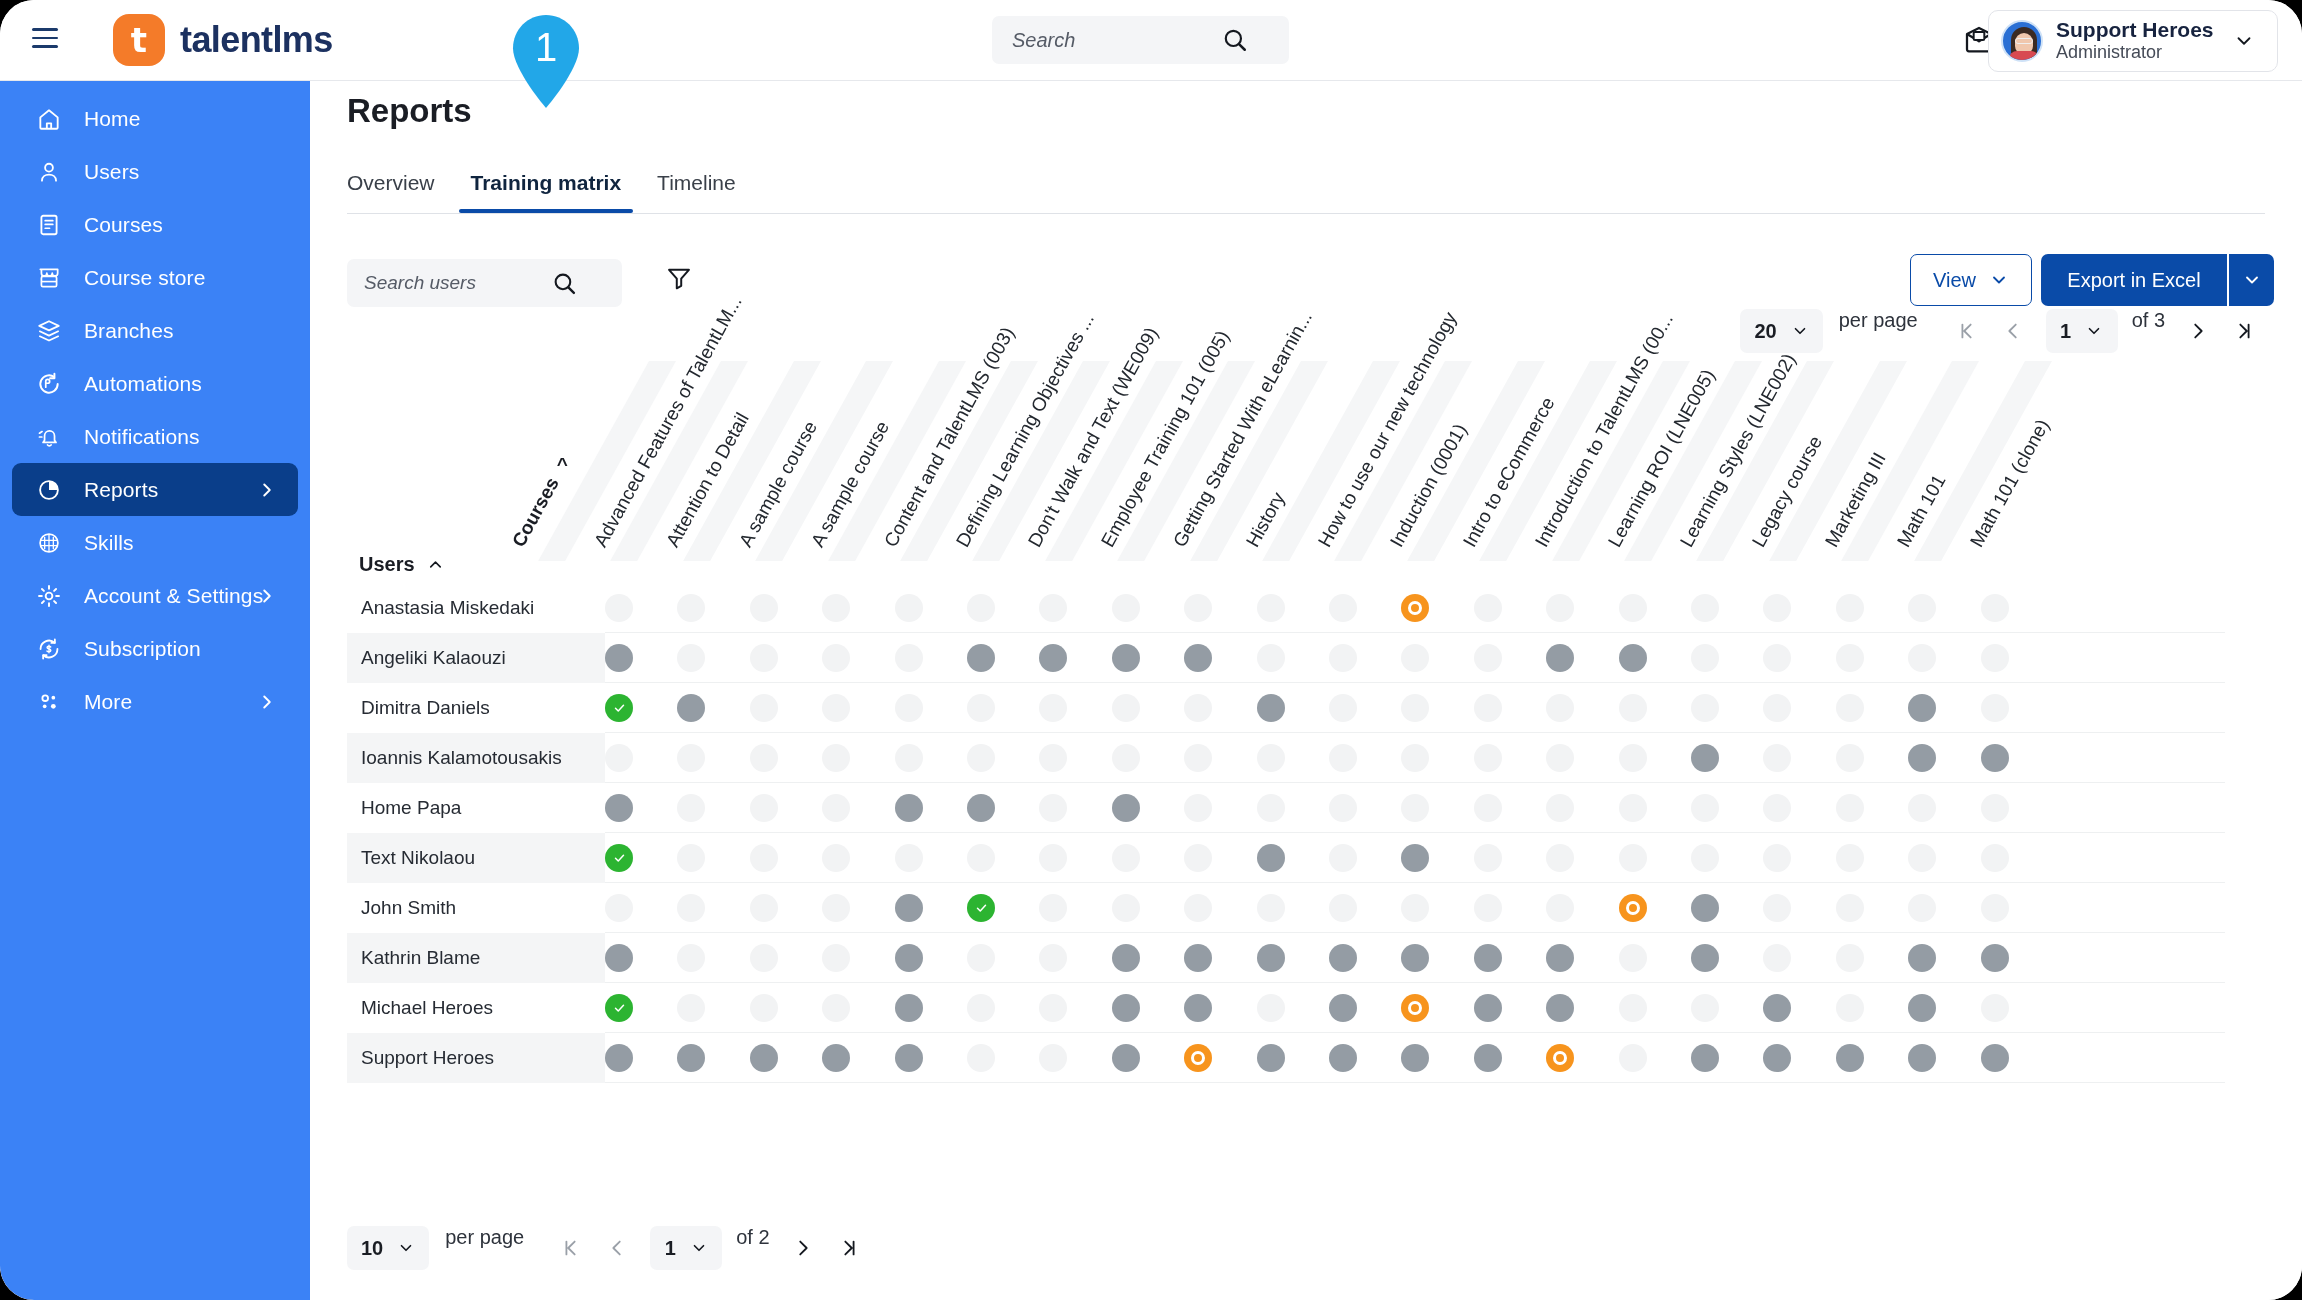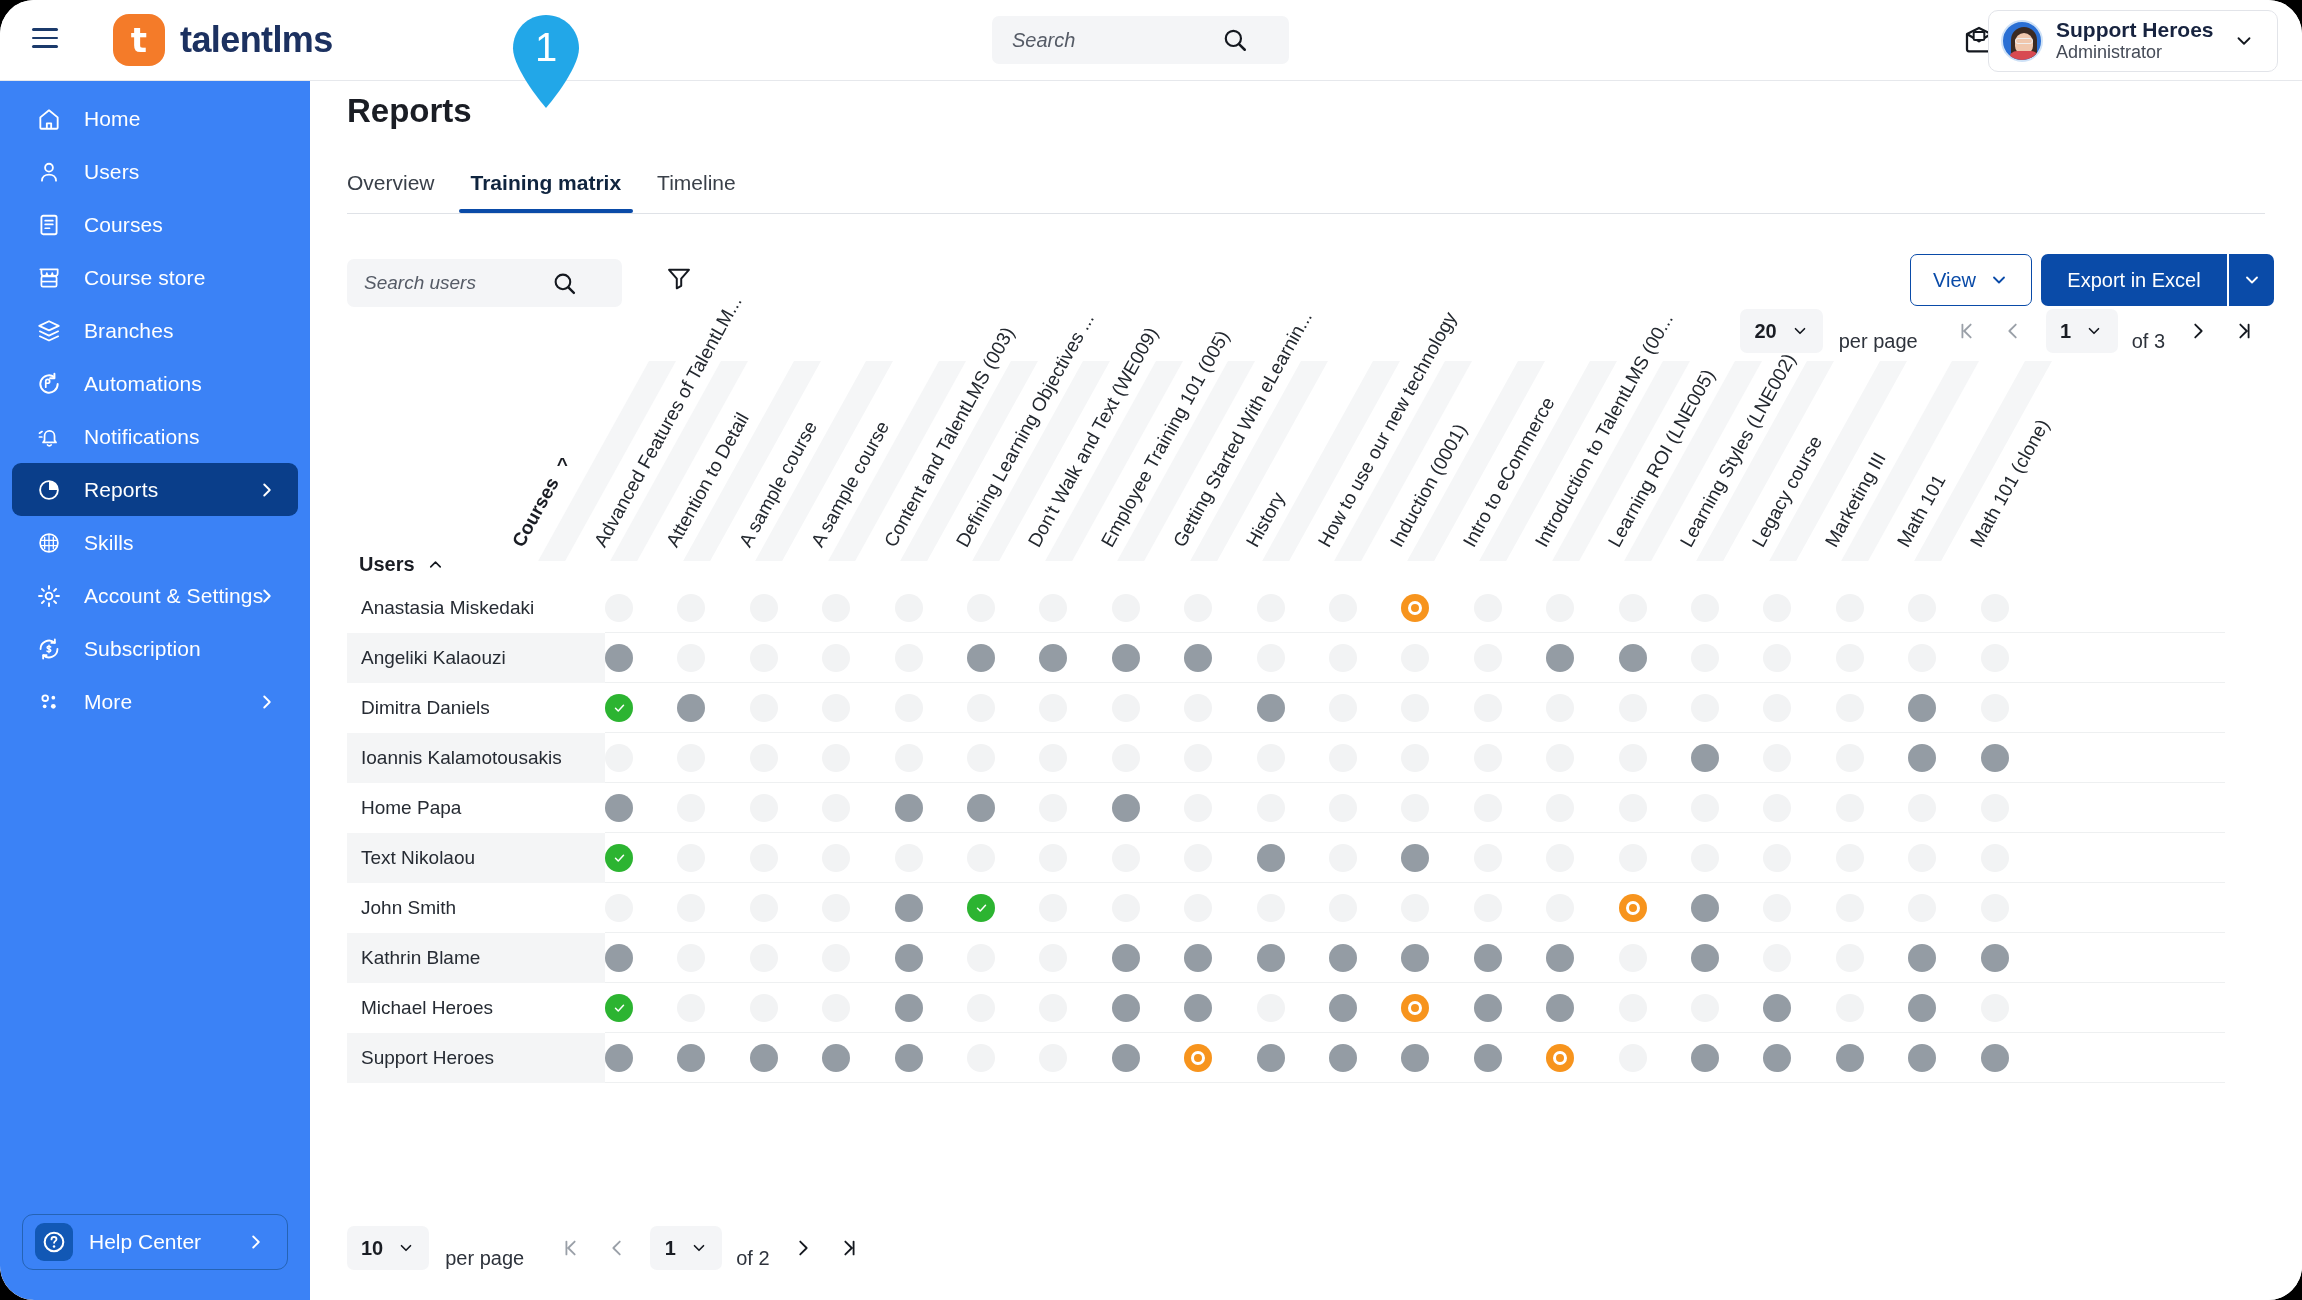--- a/index.html
+++ b/index.html
@@ -200,21 +200,21 @@
   }
   .export-caret {
     position: absolute; right: 28px; top: 173px;
     width: 46px; height: 52px; background: #0a4ba8;
     border-radius: 0 7px 7px 0; border-left: 1.6px solid #fff;
     display: flex; align-items: center; justify-content: center;
     cursor: pointer;
   }
 
   
-  .pager { display: flex; align-items: flex-end; gap: 0; }
+  .pager { display: flex; align-items: flex-start; gap: 0; }
   .pg-select {
     height: 44px; min-width: 72px; background: #f4f5f7;
     border-radius: 7px; display: flex; align-items: center;
     justify-content: center; gap: 14px; cursor: pointer;
     font-size: 20px; font-weight: 700; color: #1a1d24; padding: 0 14px;
   }
   .pg-label { font-size: 20px; color: #2e333c; margin-left: 16px; }
   .pg-arrow {
     width: 46px; height: 44px; display: flex; align-items: center;
     justify-content: center; cursor: pointer;
@@ -448,33 +448,20 @@
           <circle cx="8" cy="16" r="1.7" fill="#fff"></circle>
           <circle cx="16" cy="16" r="2.2" fill="#fff"></circle>
         </svg>
         <span class="nav-label">More</span>
         <svg class="nav-chev" width="22" height="22" viewBox="0 0 24 24" fill="none">
           <path d="m9 6 6 6-6 6" stroke="#fff" stroke-width="2.1" stroke-linecap="round" stroke-linejoin="round"></path>
         </svg>
       </div>
     </div>
 
-    <div class="help-center">
-      <div class="help-ico-box">
-        <svg width="26" height="26" viewBox="0 0 24 24" fill="none">
-          <circle cx="12" cy="12" r="8.6" stroke="#fff" stroke-width="1.9"></circle>
-          <path d="M9.7 9.6c0-1.3 1-2.2 2.3-2.2s2.3.9 2.3 2.1c0 1.6-2.2 1.8-2.2 3.3" stroke="#fff" stroke-width="1.7" stroke-linecap="round"></path>
-          <circle cx="12.05" cy="16.1" r="1.15" fill="#fff"></circle>
-        </svg>
-      </div>
-      <span class="help-label">Help Center</span>
-      <svg class="nav-chev" width="22" height="22" viewBox="0 0 24 24" fill="none">
-        <path d="m9 6 6 6-6 6" stroke="#fff" stroke-width="2.1" stroke-linecap="round" stroke-linejoin="round"></path>
-      </svg>
-    </div>
   </div>
 
   <div class="pin">
     <svg width="76" height="96" viewBox="0 0 76 96">
       <path d="M38 95C38 95 71 56.6 71 35.2 71 16.6 56.2 2 38 2S5 16.6 5 35.2C5 56.6 38 95 38 95Z" fill="#22a7e8"></path>
     </svg>
     <div class="pin-num">1</div>
   </div>
 
   <div class="main">

